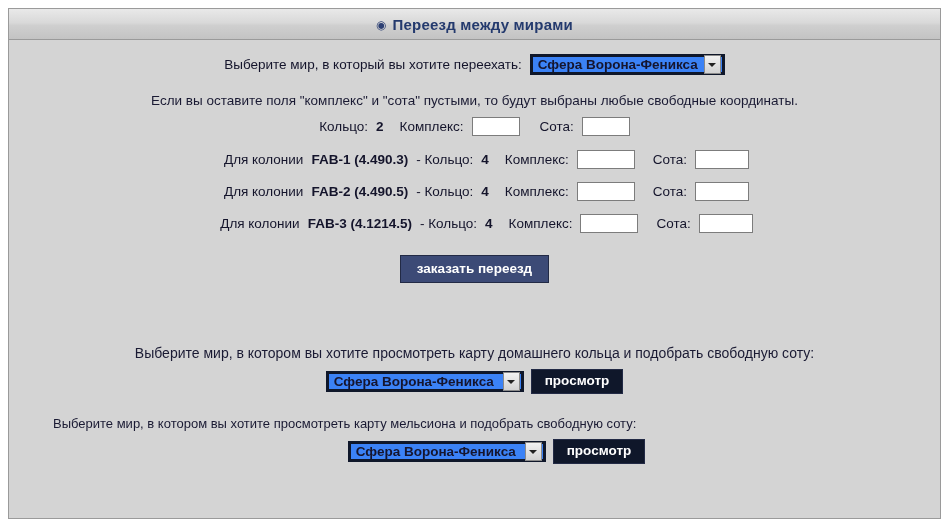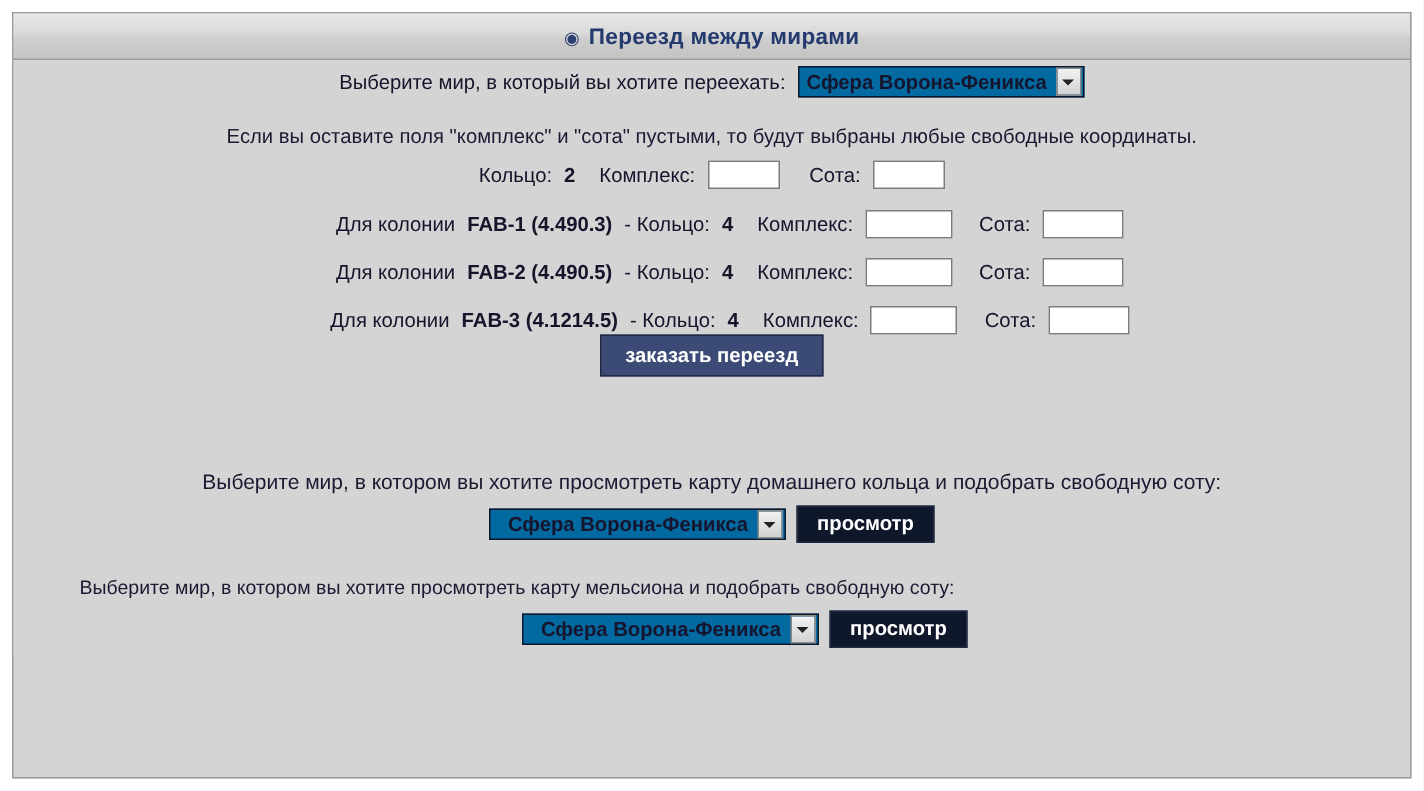--- a/index.html
+++ b/index.html
@@ -51,47 +51,46 @@
   .title-text {
     font-size: 15px;
     font-weight: bold;
     color: #243a6e;
     letter-spacing: 0.2px;
   }
   .content {
     position: relative;
     height: 397px;
     background: #d4d4d4;
-    padding-top: 4px;
+    padding-top: 14px;
     box-sizing: border-box;
   }
   .row {
     display: flex;
     align-items: center;
     justify-content: center;
     gap: 8px;
   }
   .lbl {
     font-size: 13.5px;
     color: #14142b;
     white-space: nowrap;
   }
   .bold {
     font-weight: bold;
   }
   .select-wrap {
     position: relative;
     display: inline-flex;
     align-items: center;
-    border: 1px solid #0f172a;
-    background: #0369a1;
+    border: 3px solid #0f172a;
+    background: #3b82f6;
     height: 21px;
     box-sizing: border-box;
     padding: 0 0 0 5px;
-    text-align: right;
   }
   .select-wrap .sel-text {
     font-size: 13.5px;
     font-weight: bold;
     color: #15152e;
     padding-right: 6px;
     white-space: nowrap;
   }
   .select-arrow {
     width: 17px;
@@ -148,21 +147,21 @@
     display: block;
     background: #3c4a76;
     color: #ffffff;
     font-weight: bold;
     font-size: 13.5px;
     font-family: "Liberation Sans", sans-serif;
     border: 1px solid #222a45;
     padding: 5px 16px 6px;
     cursor: pointer;
   }
-  .btn-wrap { }
+  .btn-wrap { margin-top: 22px; }
   .small-btn {
     background: #0f172a;
     color: #ffffff;
     font-weight: bold;
     font-size: 13.5px;
     font-family: "Liberation Sans", sans-serif;
     border: 1px solid #222a45;
     padding: 4px 13px 5px;
     cursor: pointer;
     height: 25px;

